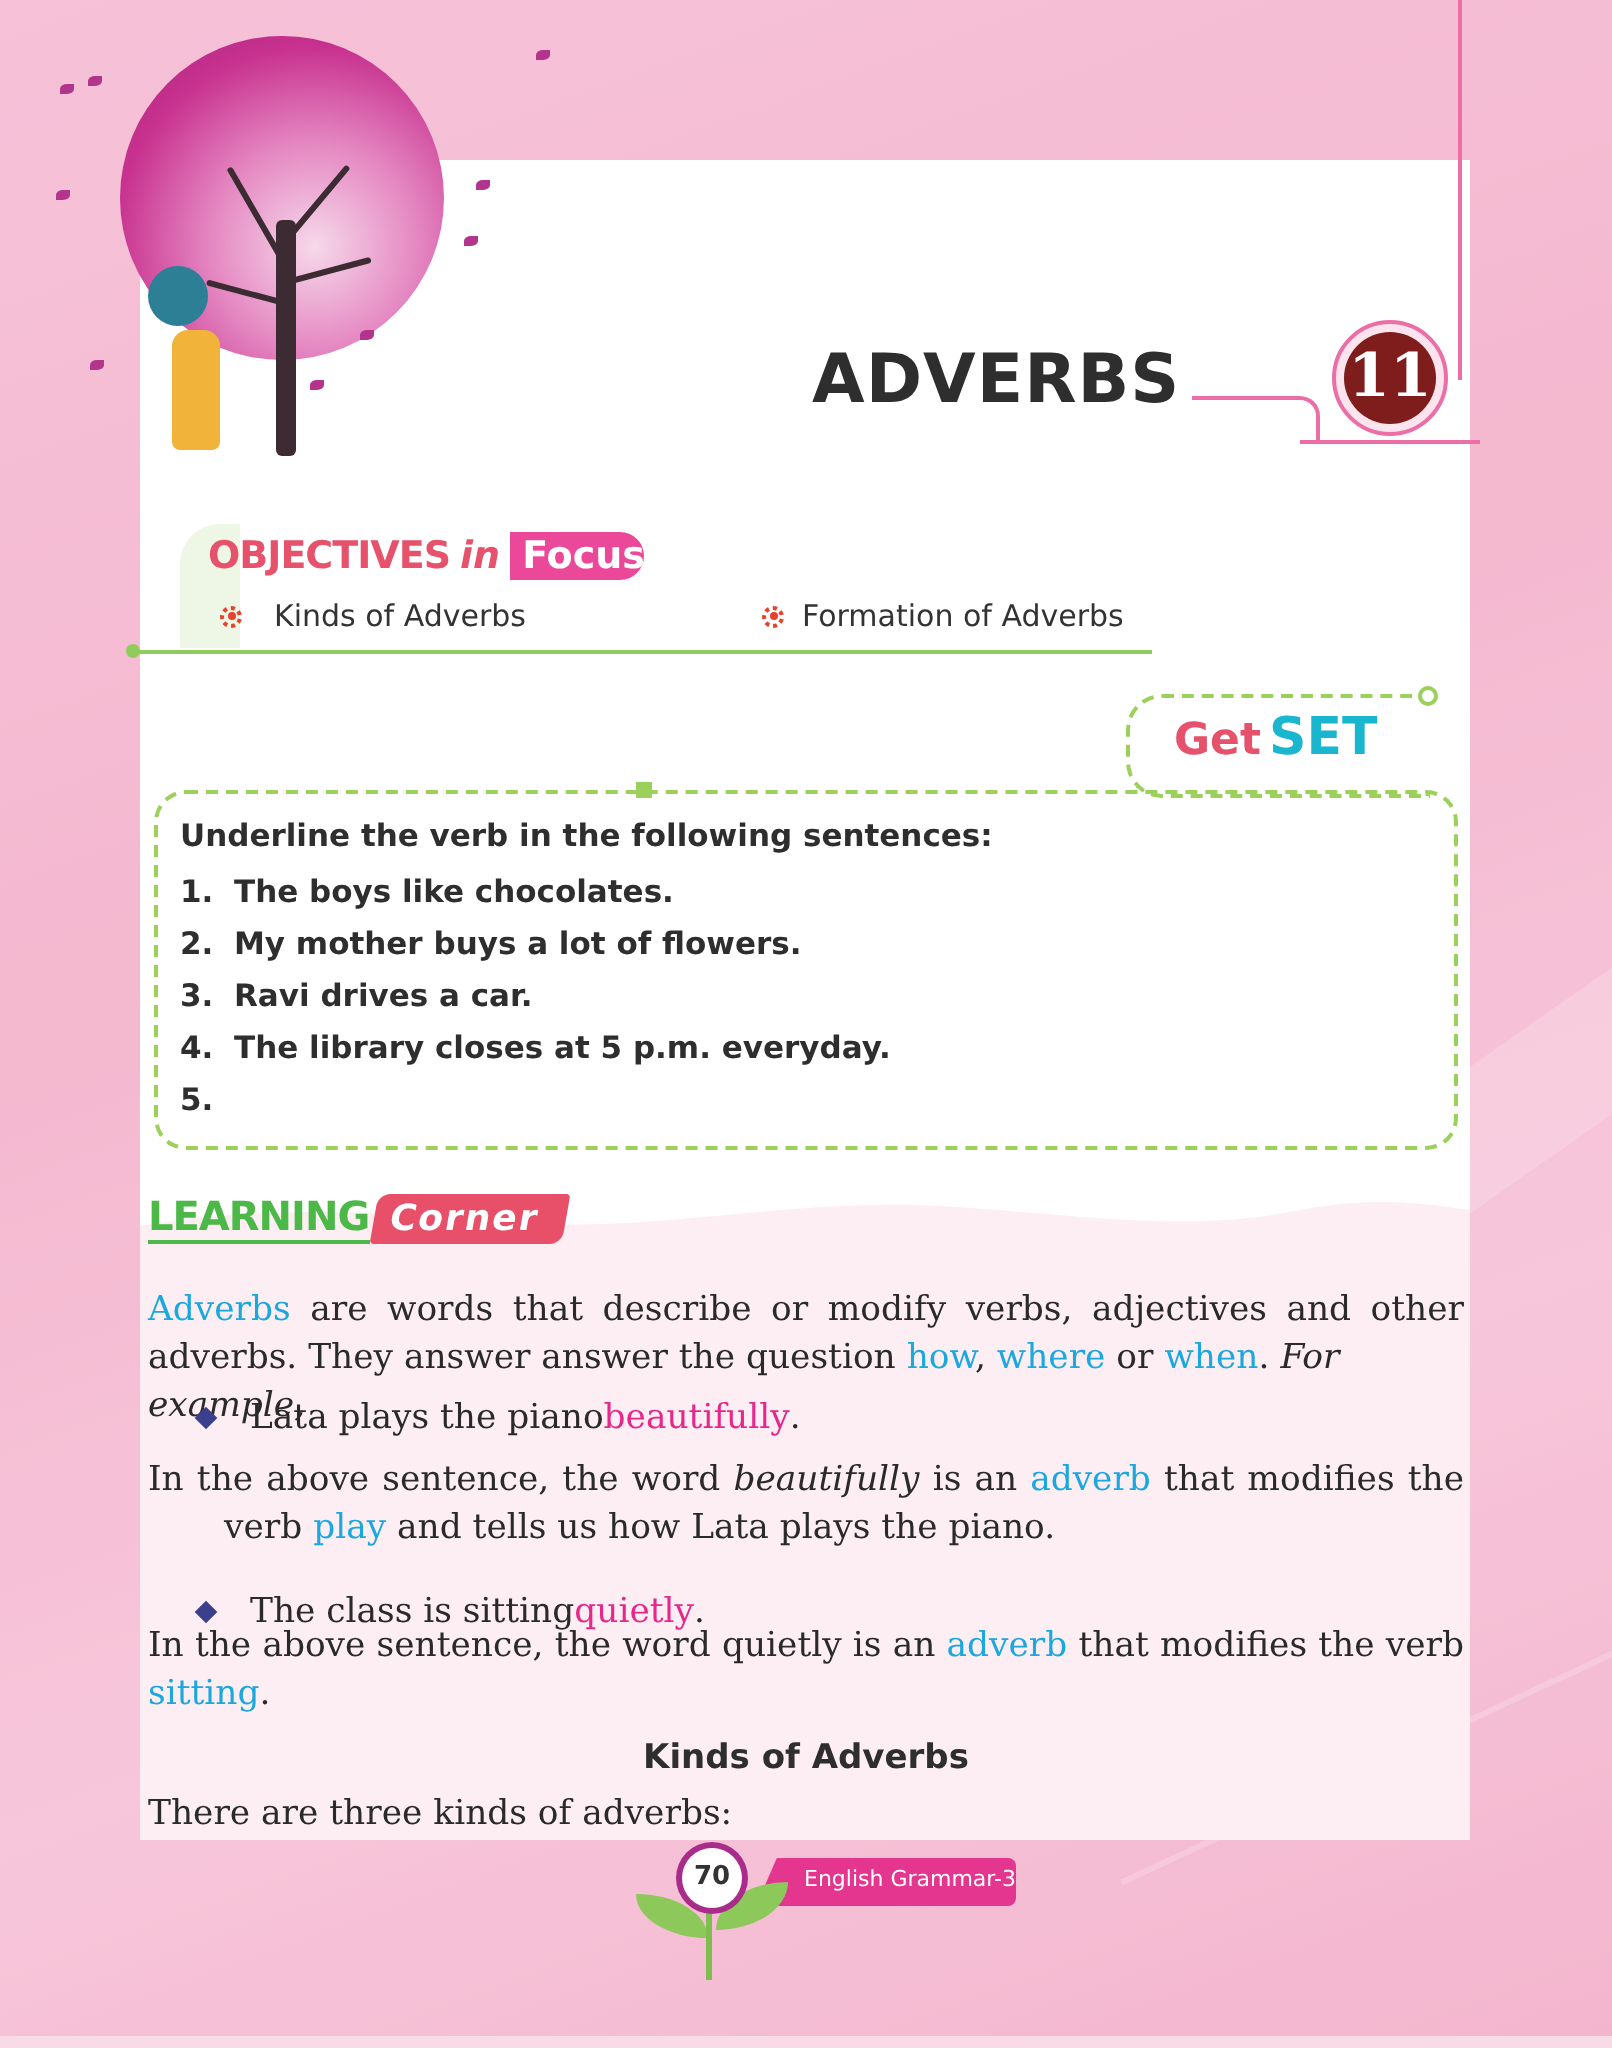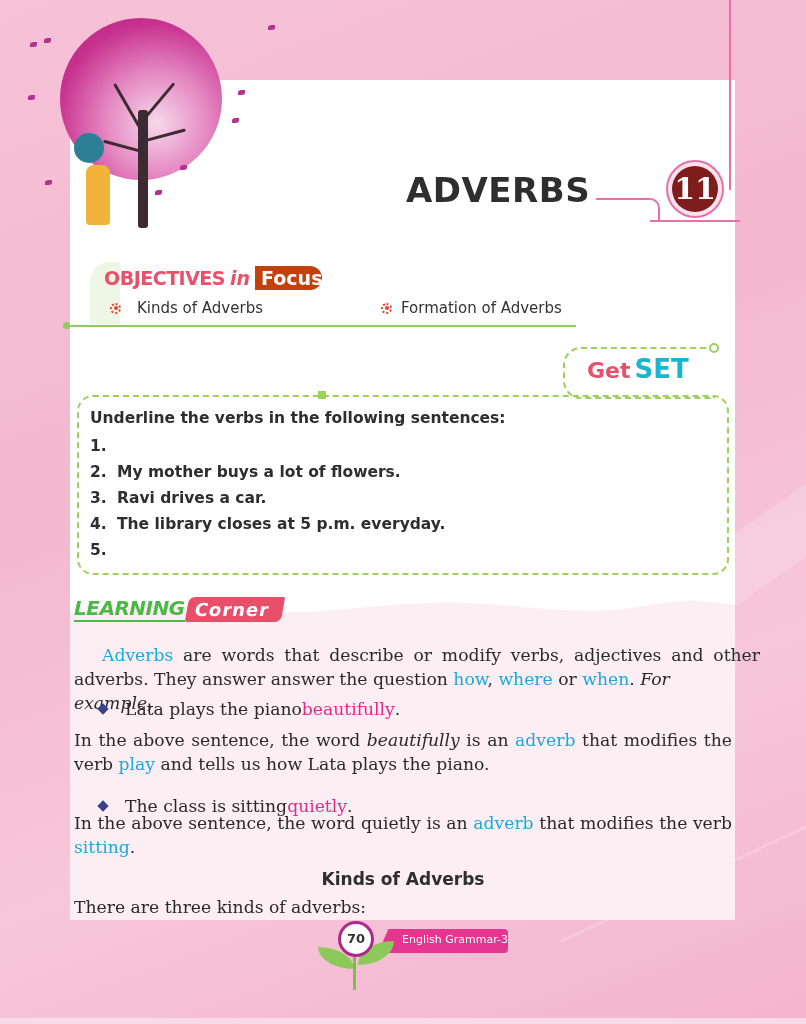--- a/index.html
+++ b/index.html
@@ -51,21 +51,21 @@
   }
 
   
   .obj-deco { position: absolute; left: 90px; top: 262px; width: 30px; height: 62px; background: #eef7e6; border-radius: 20px 0 0 0; }
   .obj-title {
     position: absolute; left: 104px; top: 264px; height: 28px; display: flex; align-items: center;
     font-family: "DejaVu Sans", sans-serif; font-weight: 900; font-size: 19px;
   }
   .obj-title .o1 { color: #e6526c; letter-spacing: -0.5px; }
   .obj-title .o2 { color: #e6526c; font-style: italic; font-weight: bold; margin: 0 5px; }
-  .obj-title .o3 { background: #c2410c; color: #fff; padding: 1px 0 1px 6px; border-radius: 0 12px 12px 0; }
+  .obj-title .o3 { background: #ec4899; color: #fff; padding: 1px 0 1px 6px; border-radius: 0 12px 12px 0; }
   .obj-item { position: absolute; top: 299px; display: flex; align-items: center; font-family: "DejaVu Sans", sans-serif; font-size: 15px; color: #333; }
   .obj-bullet { width: 11px; height: 11px; border-radius: 50%; border: 2px dotted #e8422c; position: relative; margin-right: 16px; }
   .obj-bullet::after { content: ""; position: absolute; left: 1.5px; top: 1.5px; width: 4px; height: 4px; border-radius: 50%; background: #e8422c; }
   .obj-rule { position: absolute; left: 66px; top: 325px; width: 510px; height: 2px; background: #8fcc5a; }
   .obj-rule-dot { position: absolute; left: 63px; top: 322px; width: 7px; height: 7px; border-radius: 50%; background: #8fcc5a; }
 
   
   .getset-box {
     position: absolute; left: 563px; top: 347px; width: 152px; height: 52px;
     border: 2px dashed #9bd05a; border-right: none; border-radius: 18px 0 0 18px;
@@ -82,21 +82,21 @@
   .exercise-sq { position: absolute; left: 318px; top: 391px; width: 8px; height: 8px; background: #9bd05a; }
   .exercise-title {
     position: absolute; left: 90px; top: 409px;
     font-family: "DejaVu Sans", sans-serif; font-weight: bold; font-size: 15.5px; color: #2e2e2e;
   }
   .ex-item { position: absolute; left: 90px; font-family: "DejaVu Sans", sans-serif; font-weight: bold; font-size: 15.5px; color: #2e2e2e; display: flex; }
   .ex-item .num { width: 27px; }
 
   
   .lc-title { position: absolute; left: 74px; top: 596px; display: flex; align-items: center; }
-  .lc-learning { font-family: "DejaVu Sans", sans-serif; font-weight: 900; font-size: 20px; color: #4cb848; letter-spacing: -0.5px; border-bottom: 2px solid #4cb848; line-height: 24px; font-style: italic; }
+  .lc-learning { font-family: "DejaVu Sans", sans-serif; font-weight: 900; font-size: 20px; color: #4cb848; letter-spacing: -0.5px; border-bottom: 2px solid #4cb848; line-height: 24px; }
   .lc-corner { margin-left: 2px; background: #e8506a; color: #fff; font-family: "DejaVu Sans", sans-serif; font-weight: bold; font-size: 18px; padding: 2px 14px 2px 8px; transform: skewX(-10deg); border-radius: 6px 2px 6px 2px; letter-spacing: 1px; }
   .lc-wave { position: absolute; left: 70px; top: 595px; width: 665px; height: 30px; }
 
   .para { position: absolute; left: 74px; width: 658px; font-family: "DejaVu Serif", serif; font-size: 17.2px; color: #2a2a2a; line-height: 24px; }
   .justify { text-align: justify; text-align-last: justify; }
   .blue { color: #1aa8df; }
   .pink { color: #e6288a; }
   .ital { font-style: italic; }
   .example { position: absolute; left: 99px; font-family: "DejaVu Serif", serif; font-size: 17.2px; color: #2a2a2a; display: flex; align-items: center; }
   .diamond { width: 8px; height: 8px; background: #3b3f8c; transform: rotate(45deg); margin-right: 18px; }
@@ -170,23 +170,24 @@
 <div class="obj-rule"></div>
 <div class="obj-rule-dot"></div>
 
 <div class="getset-box"></div>
 <div class="getset-circle"></div>
 <div class="getset-title">
   <span class="g1">Get</span><span class="g2">SET</span>
 </div>
 <div class="exercise-box"></div>
 <div class="exercise-sq"></div>
-<div class="exercise-title">Underline the verbs in the following sentences:</div>
+<div class="exercise-title">Underline the verb in the following sentences:</div>
 <div class="ex-item" style="top:437px;">
     <span class="num">1.</span>
+    <span>The boys like chocolates.</span>
   </div>
 <div class="ex-item" style="top:463px;">
     <span class="num">2.</span>
     <span>My mother buys a lot of flowers.</span>
   </div>
 <div class="ex-item" style="top:489px;">
     <span class="num">3.</span>
     <span>Ravi drives a car.</span>
   </div>
 <div class="ex-item" style="top:515px;">
@@ -195,38 +196,38 @@
   </div>
 <div class="ex-item" style="top:541px;">
     <span class="num">5.</span>
   </div>
 
 <div class="lc-title">
   <span class="lc-learning">LEARNING</span>
   <span class="lc-corner">Corner</span>
 </div>
 
-<div class="para justify" style="top:643px;margin-left:28px;">
+<div class="para justify" style="top:643px;">
   <span class="blue">Adverbs</span><span> are words that describe or modify verbs, adjectives and other</span>
 </div>
 <div class="para" style="top:667px;">
   <span>adverbs. They answer answer the question </span><span class="blue">how</span><span>, </span><span class="blue">where</span><span> or </span><span class="blue">when</span><span>. </span><span class="ital">For example,</span>
 </div>
 
 <div class="example" style="top:699px;">
   <span class="diamond"></span>
   <span>Lata plays the piano </span>
     <span class="pink">beautifully</span>
     <span>.</span>
 </div>
 
 <div class="para justify" style="top:728px;">
   <span>In the above sentence, the word </span><span class="ital">beautifully</span><span> is an </span><span class="blue">adverb</span><span> that modifies the</span>
 </div>
-<div class="para" style="top:752px;">
+<div class="para" style="top:752px;margin-left:38px;">
   <span>verb </span><span class="blue">play</span><span> and tells us how Lata plays the piano.</span>
 </div>
 
 <div class="example" style="top:796px;">
   <span class="diamond"></span>
   <span>The class is sitting </span>
     <span class="pink">quietly</span>
     <span>.</span>
 </div>
 

